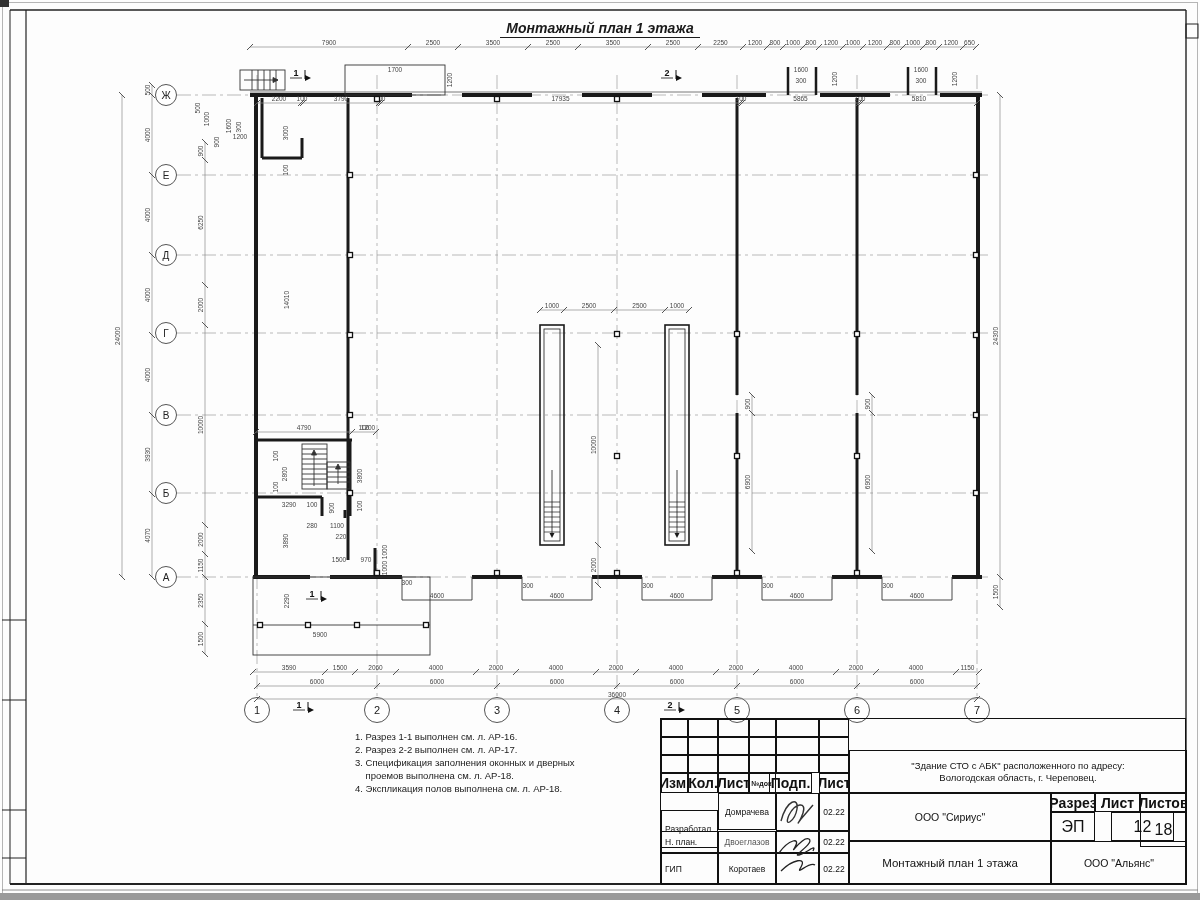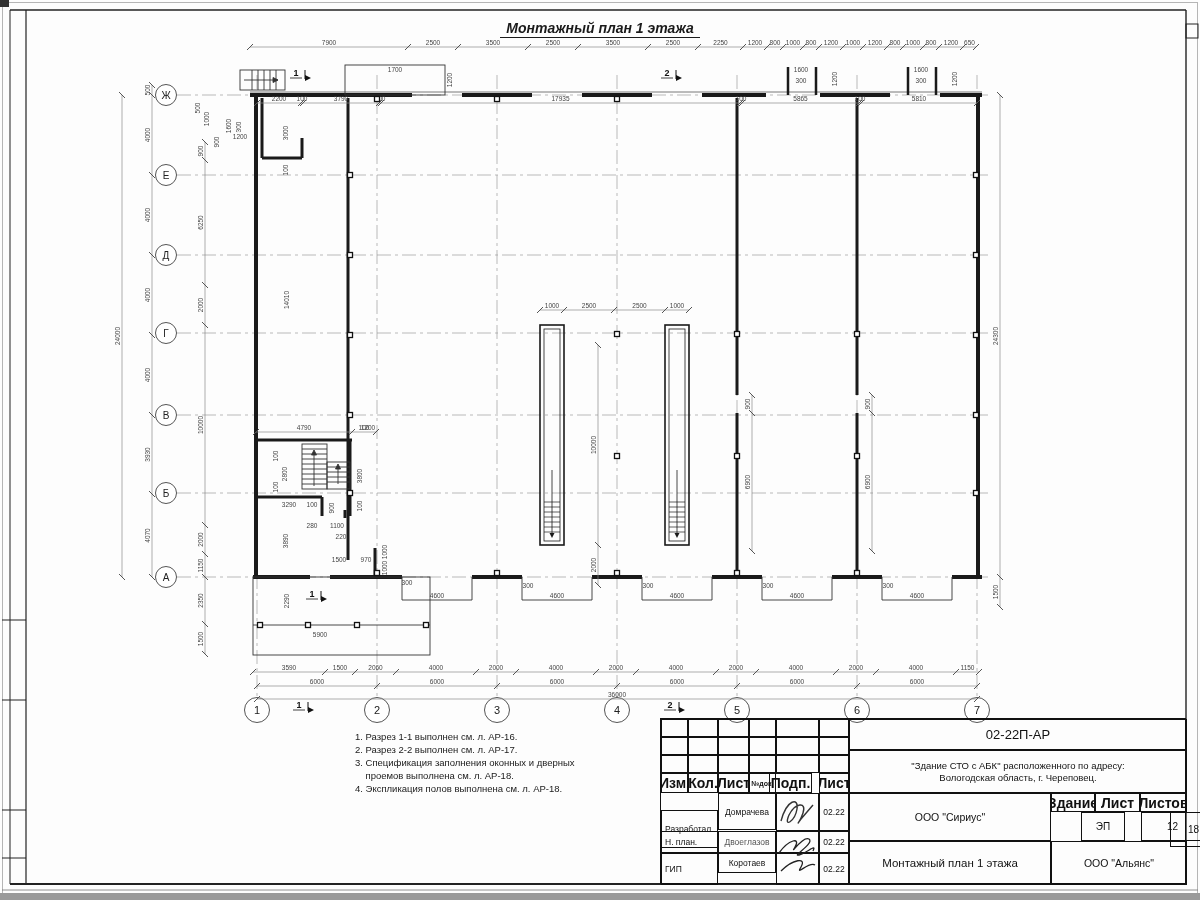--- a/index.html
+++ b/index.html
@@ -14,21 +14,21 @@
   .tb{position:absolute;border:1.6px solid #111;box-sizing:border-box;}
   .cell{position:absolute;box-sizing:border-box;border:0.9px solid #111;display:flex;
         align-items:center;justify-content:center;text-align:center;color:#111;overflow:hidden;}
   .cell.l{justify-content:flex-start;padding-left:3px;}
   .doc{font-size:13px;}
   .proj{font-size:9.5px;line-height:12px;}
   .org{font-size:10.5px;}
   .dtitle{font-size:11.5px;}
   .hdr{font-size:14px;font-weight:bold;}
   .sm{font-size:8.5px;}
-  .val{font-size:10px;margin-left:30px;}
+  .val{font-size:16px;}
   .sig-svg{position:absolute;pointer-events:none;}
 </style>
 </head>
 <body>
 
 <div id="sheet">
 
   <svg id="plan-svg" width="1200" height="900" viewBox="0 0 1200 900">
 
     <g stroke="#444" fill="none">
@@ -546,33 +546,32 @@
 
     <div class="cell sm l" style="left:0;top:91px;width:57px;height:38px;">Разработал</div>
     <div class="cell sm" style="left:57px;top:74px;width:58px;height:37px;">Домрачева</div>
     <div class="cell" style="left:115px;top:74px;width:43px;height:38px;"></div>
     <div class="cell sm" style="left:158px;top:74px;width:30px;height:38px;">02.22</div>
     <div class="cell sm l" style="left:0;top:112px;width:57px;height:22px;">Н. план.</div>
     <div class="cell sm" style="left:57px;top:112px;width:58px;height:22px;color:#555;">Двоеглазов</div>
     <div class="cell" style="left:115px;top:112px;width:43px;height:22px;"></div>
     <div class="cell sm" style="left:158px;top:112px;width:30px;height:22px;">02.22</div>
     <div class="cell sm l" style="left:0;top:134px;width:57px;height:32px;">ГИП</div>
-    <div class="cell sm" style="left:57px;top:134px;width:58px;height:20px;">Коротаев</div>
+    <div class="cell sm" style="left:57px;top:134px;width:58px;height:32px;">Коротаев</div>
     <div class="cell" style="left:115px;top:134px;width:43px;height:32px;"></div>
     <div class="cell sm" style="left:158px;top:134px;width:30px;height:32px;">02.22</div>
 
-    <div class="cell doc" style="left:188px;top:0;width:338px;height:31px;">02-22П-АР</div>
     <div class="cell proj" style="left:188px;top:31px;width:338px;height:43px;">
       <div>
           <div>"Здание СТО с АБК" расположенного по адресу:</div>
           <div>Вологодская область, г. Череповец.</div>
         </div>
     </div>
     <div class="cell org" style="left:188px;top:74px;width:202px;height:48px;">ООО "Сириус"</div>
-    <div class="cell hdr" style="left:390px;top:74px;width:44px;height:19px;">Здание</div>
+    <div class="cell hdr" style="left:390px;top:74px;width:44px;height:19px;">Разрез</div>
     <div class="cell hdr" style="left:434px;top:74px;width:45px;height:19px;">Лист</div>
     <div class="cell hdr" style="left:479px;top:74px;width:47px;height:19px;text-align:right;">Листов</div>
     <div class="cell val" style="left:390px;top:93px;width:44px;height:29px;">ЭП</div>
     <div class="cell val" style="left:450px;top:93px;width:63px;height:29px;">12</div>
     <div class="cell val" style="left:479px;top:93px;width:47px;height:35px;">18</div>
     <div class="cell dtitle" style="left:188px;top:122px;width:202px;height:44px;">Монтажный план 1 этажа</div>
     <div class="cell org" style="left:390px;top:122px;width:136px;height:44px;">ООО "Альянс"</div>
 
     <svg class="sig-svg" style="left:112px;top:72px;" width="50" height="96">
       <path d="M8,30 C14,8 26,6 24,18 C22,30 10,38 16,24 C22,12 34,10 30,22 C27,31 22,36 28,28 L40,14" stroke="#333" fill="none" stroke-width="1.4"></path>

